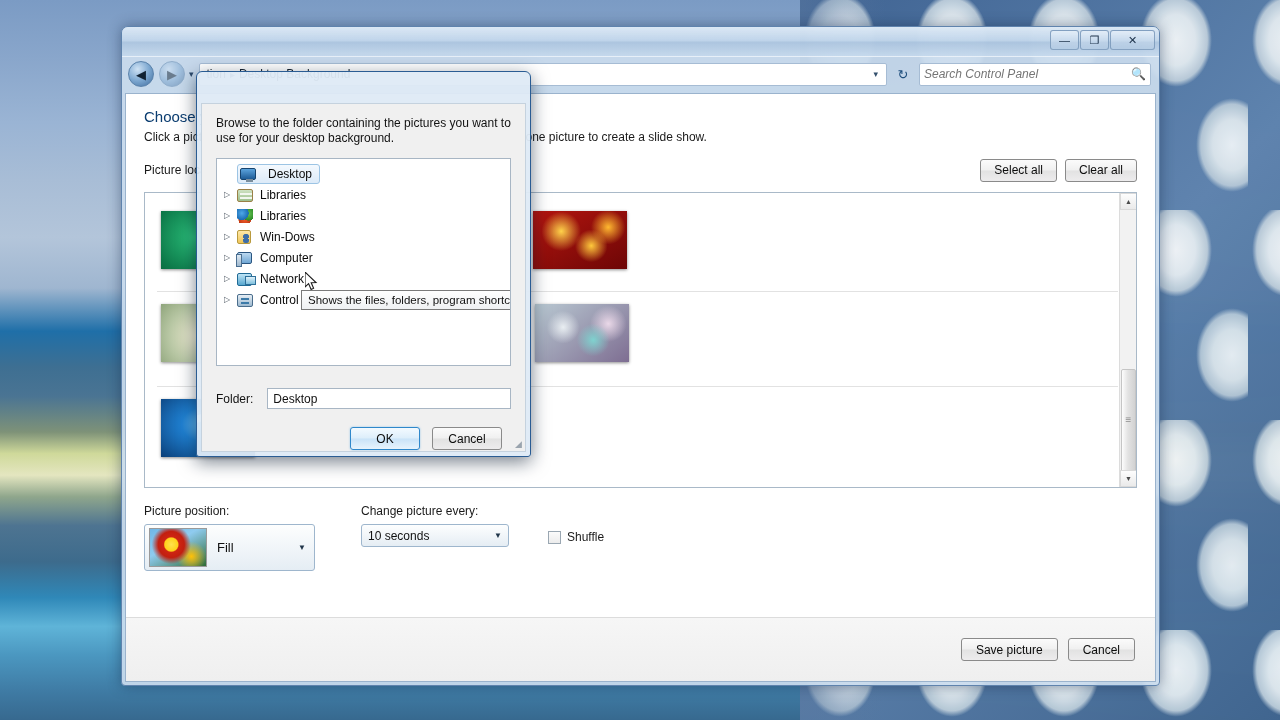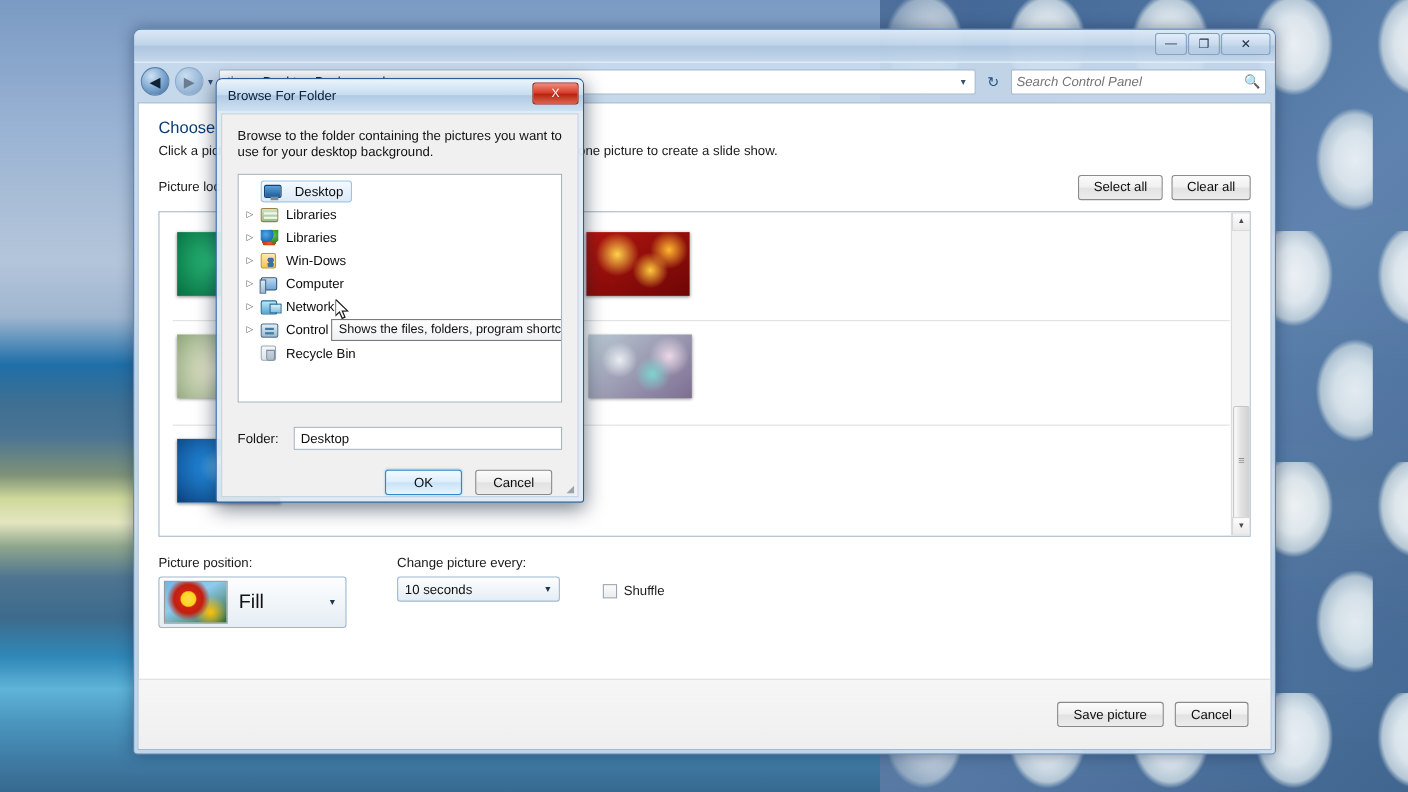--- a/index.html
+++ b/index.html
@@ -253,21 +253,21 @@
   }
   #pos-swatch {
     width: 58px; height: 39px;
     border: 1px solid #9a9a9a;
     background:
       radial-gradient(circle at 38% 42%, #ffe14d 0%, #ffd11a 16%, rgba(255,200,0,0) 19%),
       radial-gradient(circle at 38% 42%, #e02b16 0%, #c21f10 32%, rgba(200,30,15,0) 48%),
       radial-gradient(circle at 74% 74%, #ffc107 0%, rgba(255,193,7,0) 30%),
       linear-gradient(150deg, #6fb7e8 0%, #8fcbef 40%, #2f6b36 100%);
   }
-  #pos-text { flex: 1; font-size: 18px; color: #111; }
+  #pos-text { flex: 1; font-size: 13px; color: #111; }
   #time-combo {
     width: 148px; height: 23px;
     border: 1px solid #9eb6cd; border-radius: 3px;
     background: linear-gradient(180deg, #fdfefe, #e5edf4);
     display: flex; align-items: center; padding: 0 6px;
     font-size: 12px; color: #111;
   }
   #time-combo .combo-arrow { margin-left: auto; }
   #shuffle-wrap { display: flex; align-items: center; gap: 6px; margin-left: 39px;
                   align-self: flex-end; padding-bottom: 3px; }
@@ -602,26 +602,20 @@
       <div class="fbtn">
         <span>Cancel</span>
       </div>
     </div>
 
   </div>
 </div>
 
 <div id="bff">
 
-  <div id="bff-title">
-    <span id="bff-title-text">Browse For Folder</span>
-    <div id="bff-close">
-      <span>X</span>
-    </div>
-  </div>
 
   <div id="bff-body">
     <div id="bff-prompt">Browse to the folder containing the pictures you want to use for your desktop background.</div>
 
     <div id="tree">
 
       <div class="tnode selected">
         <span class="texp empty"></span>
         <span class="tsel">
           <span class="tico">
@@ -672,27 +666,20 @@
       </div>
 
       <div class="tnode">
         <span class="texp">▷</span>
         <span class="tico">
             <i class="ic-cpanel" style="display:block;position:absolute"></i>
           </span>
         <span class="tlabel">Control Panel</span>
       </div>
 
-      <div class="tnode">
-        <span class="texp empty"></span>
-        <span class="tico">
-            <i class="ic-recycle" style="display:block;position:absolute"></i>
-          </span>
-        <span class="tlabel">Recycle Bin</span>
-      </div>
 
 
       <div id="cursor">
         <svg width="13" height="20" viewBox="0 0 13 20">
           <polygon points="0,0 0,15 3.6,11.6 6.1,17.4 8.6,16.3 6.2,10.8 11,10.6" fill="#ffffff" stroke="#1a1a1a" stroke-width="1.1"></polygon>
         </svg>
       </div>
       <div id="tooltip">
         <span>Shows the files, folders, program shortcuts, and other items on the desktop.</span>
       </div>

